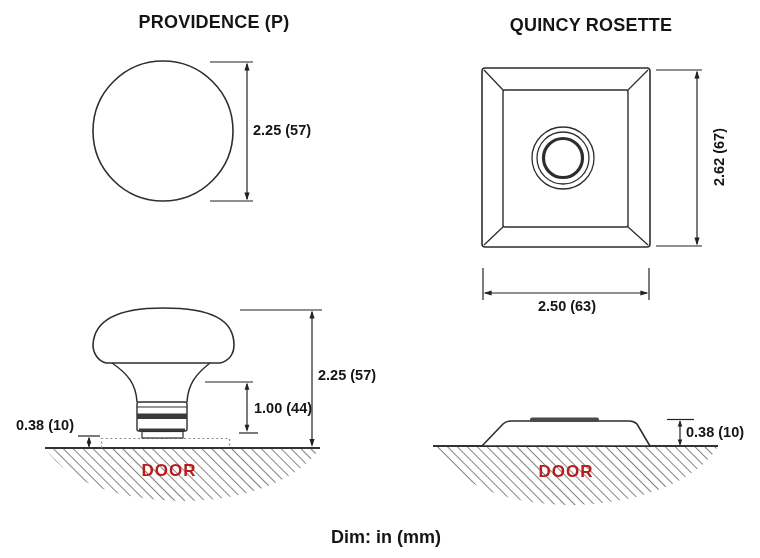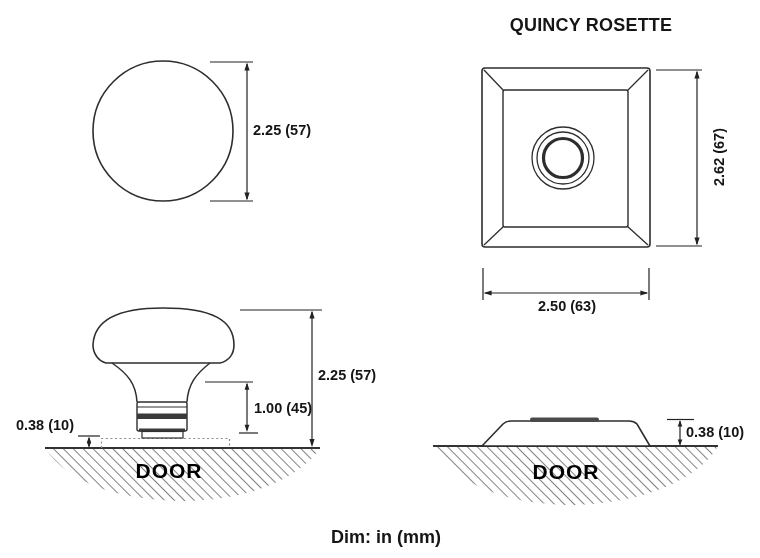--- a/index.html
+++ b/index.html
@@ -10,21 +10,21 @@
   .canvas svg{position:absolute;left:0;top:0;}
   .lbl{
     position:absolute;white-space:nowrap;color:#151515;font-weight:bold;
     transform:translate(-50%,-50%);
   }
   .title{font-size:18px;letter-spacing:.2px;}
   .dim{font-size:14.5px;}
   .dim.left-anchor{transform:translate(0,-50%);}
   .dim.right-anchor{transform:translate(-100%,-50%);}
   .dim.rot{transform:translate(-50%,-50%) rotate(-90deg);}
-  .door{font-size:21px;color:#000000;letter-spacing:1px;}
+  .door{font-size:17px;color:#b91c1c;letter-spacing:1px;}
   .caption{font-size:18px;margin-left:8px;}
 </style>
 </head>
 <body>
 
 <div class="canvas">
 
   <svg width="760" height="558" viewBox="0 0 760 558">
     <defs>
       <pattern id="hatch" patternUnits="userSpaceOnUse" width="7" height="7" patternTransform="rotate(-45)">
@@ -129,32 +129,33 @@
 
       <g stroke="#222" stroke-width="1.2">
         <line x1="667" y1="419.5" x2="694" y2="419.5"></line>
         <line x1="680" y1="421" x2="680" y2="444.5"></line>
         <polygon points="680,420.2 677.7,426.4 682.3,426.4" fill="#222" stroke="none"></polygon>
         <polygon points="680,445.7 677.7,439.5 682.3,439.5" fill="#222" stroke="none"></polygon>
       </g>
     </g>
   </svg>
 
+  <div class="lbl title" style="left:214px;top:22px;">PROVIDENCE (P)</div>
 
   <div class="lbl title" style="left:591px;top:25px;">QUINCY ROSETTE</div>
 
   <div class="lbl dim left-anchor" style="left:253px;top:130px;">2.25 (57)</div>
 
   <div class="lbl dim rot" style="left:719px;top:157px;">2.62 (67)</div>
 
   <div class="lbl dim" style="left:567px;top:282px;margin-top:24px;">2.50 (63)</div>
 
   <div class="lbl dim left-anchor" style="left:318px;top:375px;">2.25 (57)</div>
 
-  <div class="lbl dim left-anchor" style="left:254px;top:408px;">1.00 (45)</div>
+  <div class="lbl dim left-anchor" style="left:254px;top:408px;">1.00 (44)</div>
 
   <div class="lbl dim right-anchor" style="left:74px;top:425px;">0.38 (10)</div>
 
   <div class="lbl dim left-anchor" style="left:686px;top:432px;">0.38 (10)</div>
 
   <div class="lbl door" style="left:169px;top:471px;">DOOR</div>
 
   <div class="lbl door" style="left:566px;top:472px;">DOOR</div>
 
   <div class="lbl caption" style="left:378px;top:537px;">Dim: in (mm)</div>

